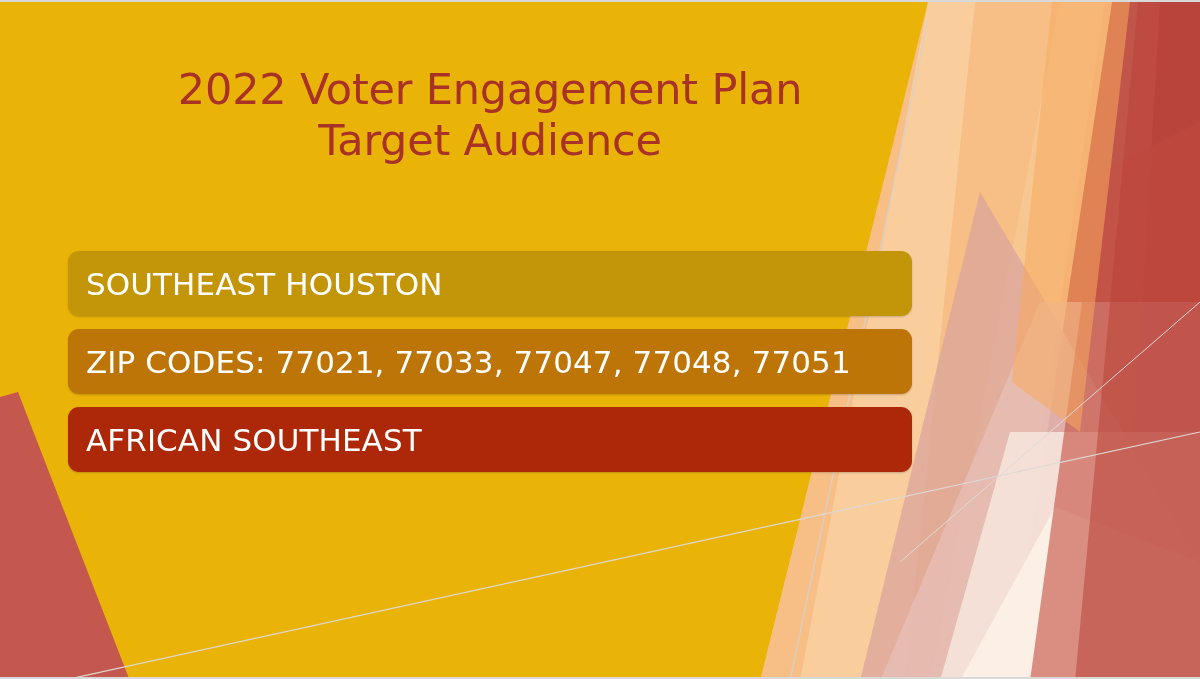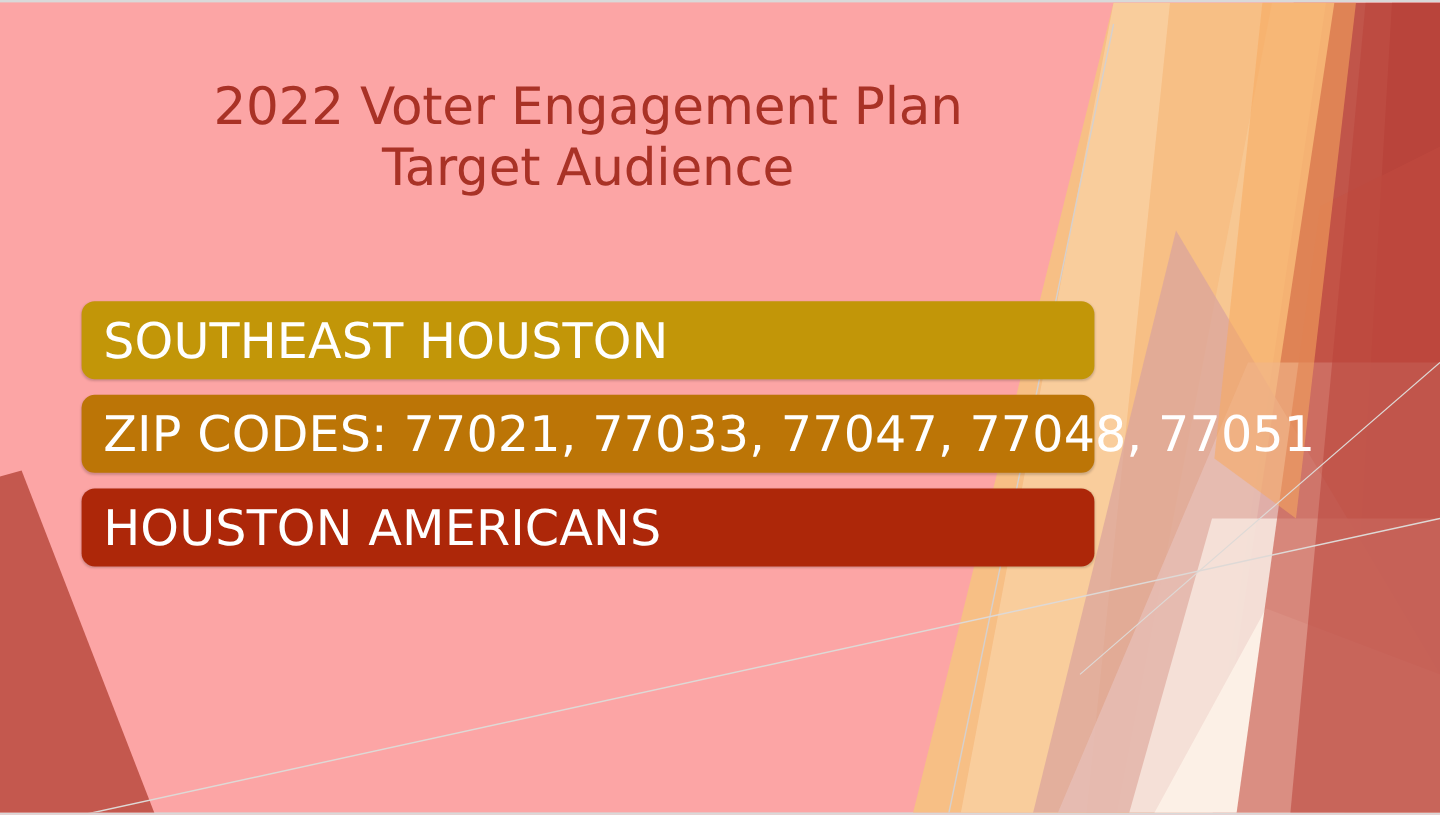--- a/index.html
+++ b/index.html
@@ -9,21 +9,21 @@
     background: #ffffff;
   }
   body {
     font-family: "Liberation Sans", sans-serif;
   }
 
   .slide {
     position: relative;
     width: 1200px;
     height: 679px;
-    background: #fca5a5;
+    background: #eab308;
     overflow: hidden;
     box-sizing: border-box;
     border-top: 2px solid #d9d9d9;
     border-bottom: 2px solid #d9d9d9;
   }
 
   
   .deco {
     position: absolute;
     inset: 0;
@@ -69,21 +69,21 @@
     margin-bottom: 13px;
     display: flex;
     align-items: center;
     box-sizing: border-box;
     padding-left: 18px;
     box-shadow: 0 1px 2px rgba(0,0,0,0.18);
   }
   .bar:last-child { margin-bottom: 0; }
   .bar-label {
     font-family: "DejaVu Sans", sans-serif;
-    font-size: 41px;
+    font-size: 31px;
     line-height: 34px;
     font-weight: 400;
     color: #ffffff;
     white-space: nowrap;
     letter-spacing: 0.1px;
   }
 
   
   .logo {
     position: absolute;
@@ -131,18 +131,18 @@
   </div>
 
   <div class="bars">
     <div class="bar" style="background:#c29608;">
       <span class="bar-label">SOUTHEAST HOUSTON</span>
     </div>
     <div class="bar" style="background:#bc7506;">
       <span class="bar-label">ZIP CODES: 77021, 77033, 77047, 77048, 77051</span>
     </div>
     <div class="bar" style="background:#ad2709;">
-      <span class="bar-label">HOUSTON AMERICANS</span>
+      <span class="bar-label">AFRICAN SOUTHEAST</span>
     </div>
   </div>
 
 
 </div>
 
 </body></html>

